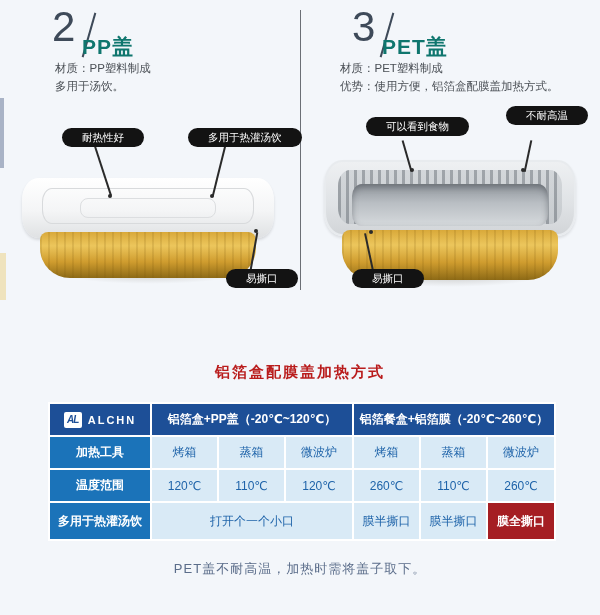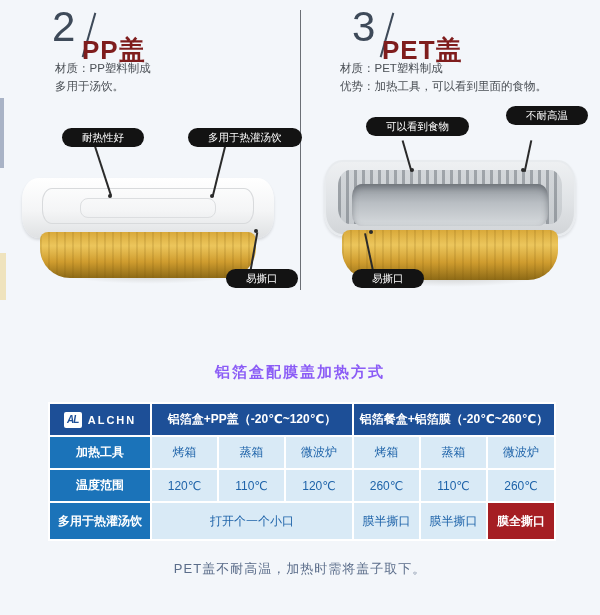--- a/index.html
+++ b/index.html
@@ -14,21 +14,21 @@
   
   .edge-strip-top{left:0;top:98px;width:4px;height:70px;background:#a9b3c6;}
   .edge-strip-bottom{left:0;top:253px;width:6px;height:47px;background:#efe3bd;}
 
   
   .divider-v{left:300px;top:10px;width:1px;height:280px;background:#6b6f75;}
 
   
   .big-num{font-size:42px;font-weight:400;color:#3e4a59;line-height:1;}
   .num-slash{width:2px;height:46px;background:#3e4a59;transform:rotate(16deg);}
-  .panel-title{font-size:26px;font-weight:bold;color:#7f1d1d;letter-spacing:1px;}
+  .panel-title{font-size:21px;font-weight:bold;color:#0f766e;letter-spacing:1px;}
   .desc{font-size:11.5px;color:#4a4f55;line-height:1.55;}
 
   
   .pill{
     background:#131313;color:#ffffff;font-size:10.5px;line-height:1;
     padding:4px 20px;border-radius:12px;white-space:nowrap;z-index:5;
   }
   .leader{width:1.5px;background:#2a2a2a;z-index:4;}
   .leader-dot{width:4px;height:4px;border-radius:50%;background:#2a2a2a;z-index:4;}
 
@@ -68,21 +68,21 @@
       repeating-linear-gradient(90deg,rgba(130,136,142,0.55) 0 3px,rgba(236,239,241,0.4) 3px 8px),
       linear-gradient(180deg,#c3c7cb 0%,#aeb3b8 100%);
   }
   .pet-cavity{
     position:absolute;left:26px;right:26px;top:22px;bottom:8px;border-radius:10px/12px;
     background:linear-gradient(180deg,#8f959b 0%,#b9bec3 45%,#d6dadd 100%);
     box-shadow:inset 0 3px 6px rgba(60,65,70,0.45);
   }
 
   
-  .section-title{font-size:15px;font-weight:bold;color:#8b5cf6;letter-spacing:2px;}
+  .section-title{font-size:15px;font-weight:bold;color:#b91c1c;letter-spacing:2px;}
   table.heat{
     border-collapse:separate;border-spacing:2px;background:#ffffff;
     table-layout:fixed;
   }
   table.heat td{
     text-align:center;vertical-align:middle;padding:0;
     font-size:12px;height:31px;overflow:hidden;white-space:nowrap;
   }
   td.hdr{background:#1d4f97;color:#ffffff;font-weight:bold;font-size:12px;}
   td.lbl{background:#1b73b9;color:#ffffff;font-weight:bold;}
@@ -133,21 +133,21 @@
   <div class="abs leader-dot" style="left:254px;top:229px;"></div>
   <div class="abs pill" style="left:226px;top:269px;">易撕口</div>
 </div>
 
 <div class="abs" style="left:300px;top:0;width:300px;height:300px;">
   <div class="abs big-num" style="left:52px;top:6px;">3</div>
   <div class="abs num-slash" style="left:86px;top:12px;"></div>
   <div class="abs panel-title" style="left:82px;top:33px;">PET盖</div>
   <div class="abs desc" style="left:40px;top:60px;width:250px;">
     <div>材质：PET塑料制成</div>
-    <div>优势：加热工具，可以看到里面的食物。</div>
+    <div>优势：使用方便，铝箔盒配膜盖加热方式。</div>
   </div>
 
   <div class="abs shadow-ellipse" style="left:18px;top:258px;width:264px;height:34px;"></div>
   <div class="abs pet-lid" style="left:24px;top:160px;">
     <div class="pet-foil"></div>
     <div class="pet-cavity"></div>
   </div>
   <div class="abs gold-base" style="left:42px;top:230px;width:216px;height:50px;"></div>
 
   <div class="abs leader" style="left:106px;top:140px;height:32px;transform:rotate(-16deg);"></div>

